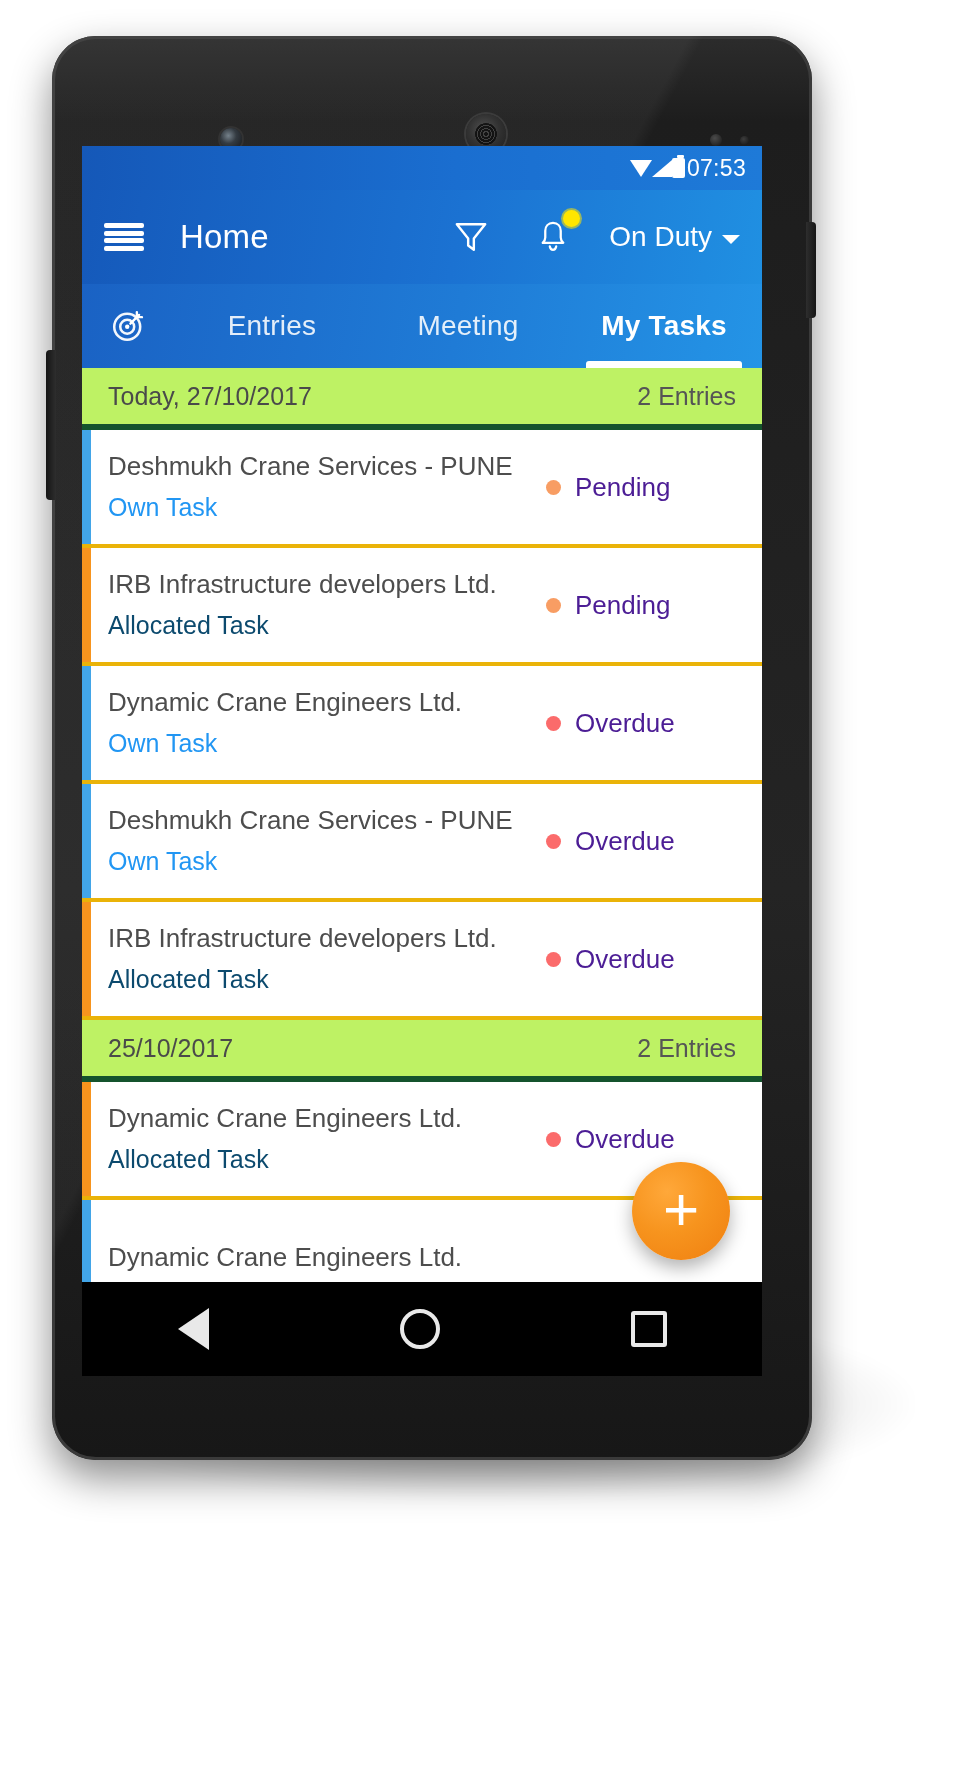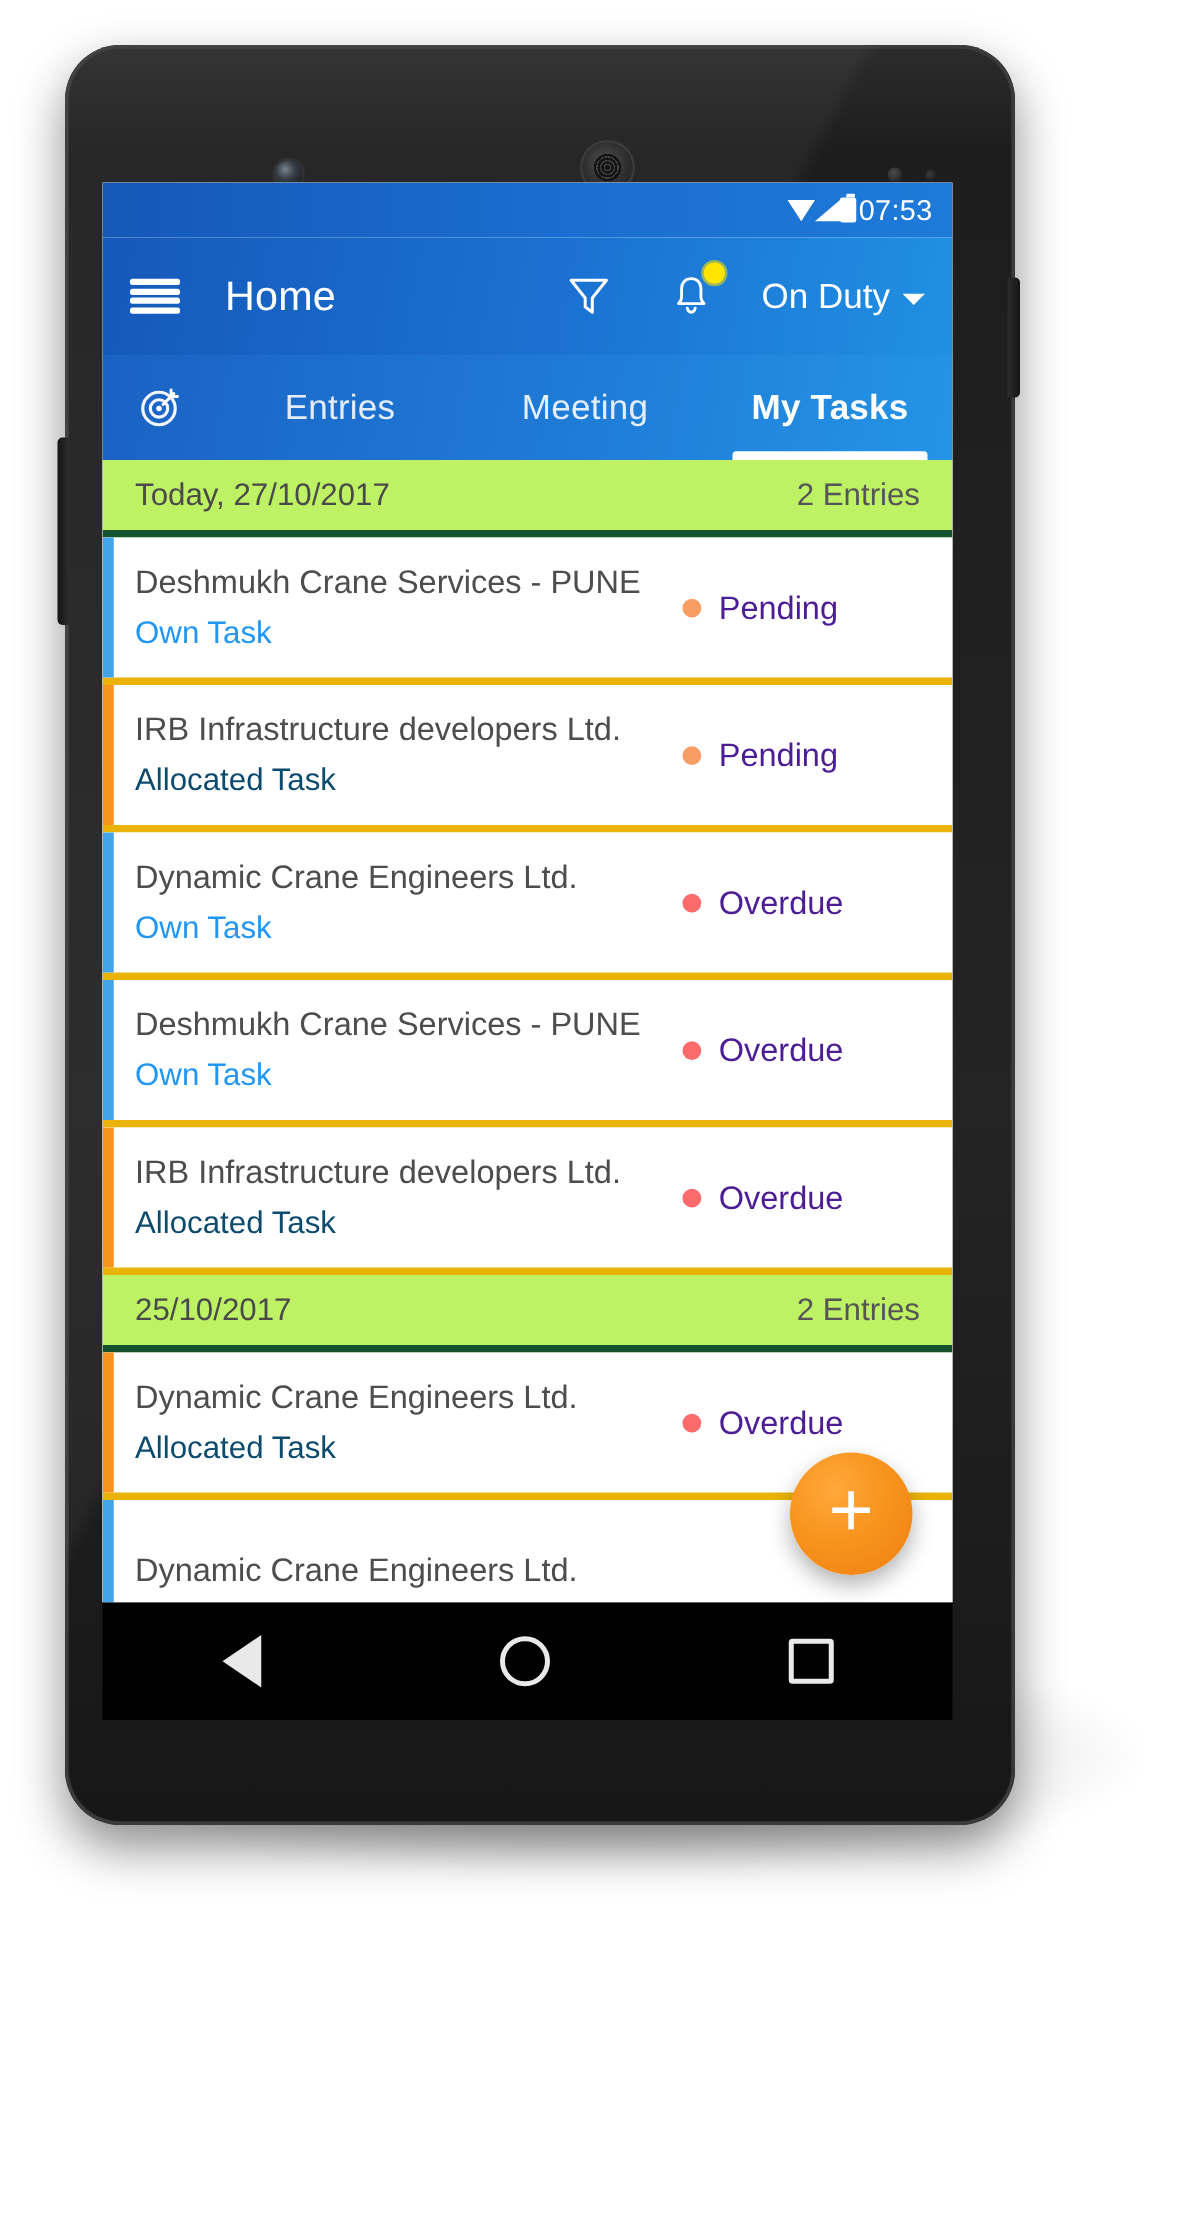--- a/index.html
+++ b/index.html
@@ -131,21 +131,21 @@
   
   .list{ background:#ffffff; height:calc(1136px - 44px - 94px - 84px); overflow:hidden; position:relative;}
   .date-header{
     height:62px; background:#bef264; display:flex; align-items:center; justify-content:space-between;
     padding:8px 26px; border-bottom:6px solid #14532d;
   }
   .date-header .dh-left{ color:#4a4a4a; font-size:25px; }
   .date-header .dh-right{ color:#555; font-size:25px; }
 
   .row{
-    position:relative; min-height:118px; background:#fff; border-bottom:6px solid #eab308;
+    position:relative; min-height:118px; background:#fff; border-bottom:4px solid #eab308;
     display:flex; align-items:center; padding:0 26px 0 26px;
   }
   .accent{ position:absolute; left:0; top:0; bottom:0; width:9px; }
   .accent.blue{ background:#42a5e8; }
   .accent.orange{ background:#f7941e; }
   .row-main{ flex:1 1 auto; display:flex; flex-direction:column; gap:13px; padding:18px 0; }
   .row-title{ color:#4d4d4d; font-size:26px; line-height:1.1; }
   .row-sub{ font-size:25px; line-height:1.1; }
   .row-sub.own{ color:#2196f3; }
   .row-sub.allocated{ color:#0c4a6e; }

